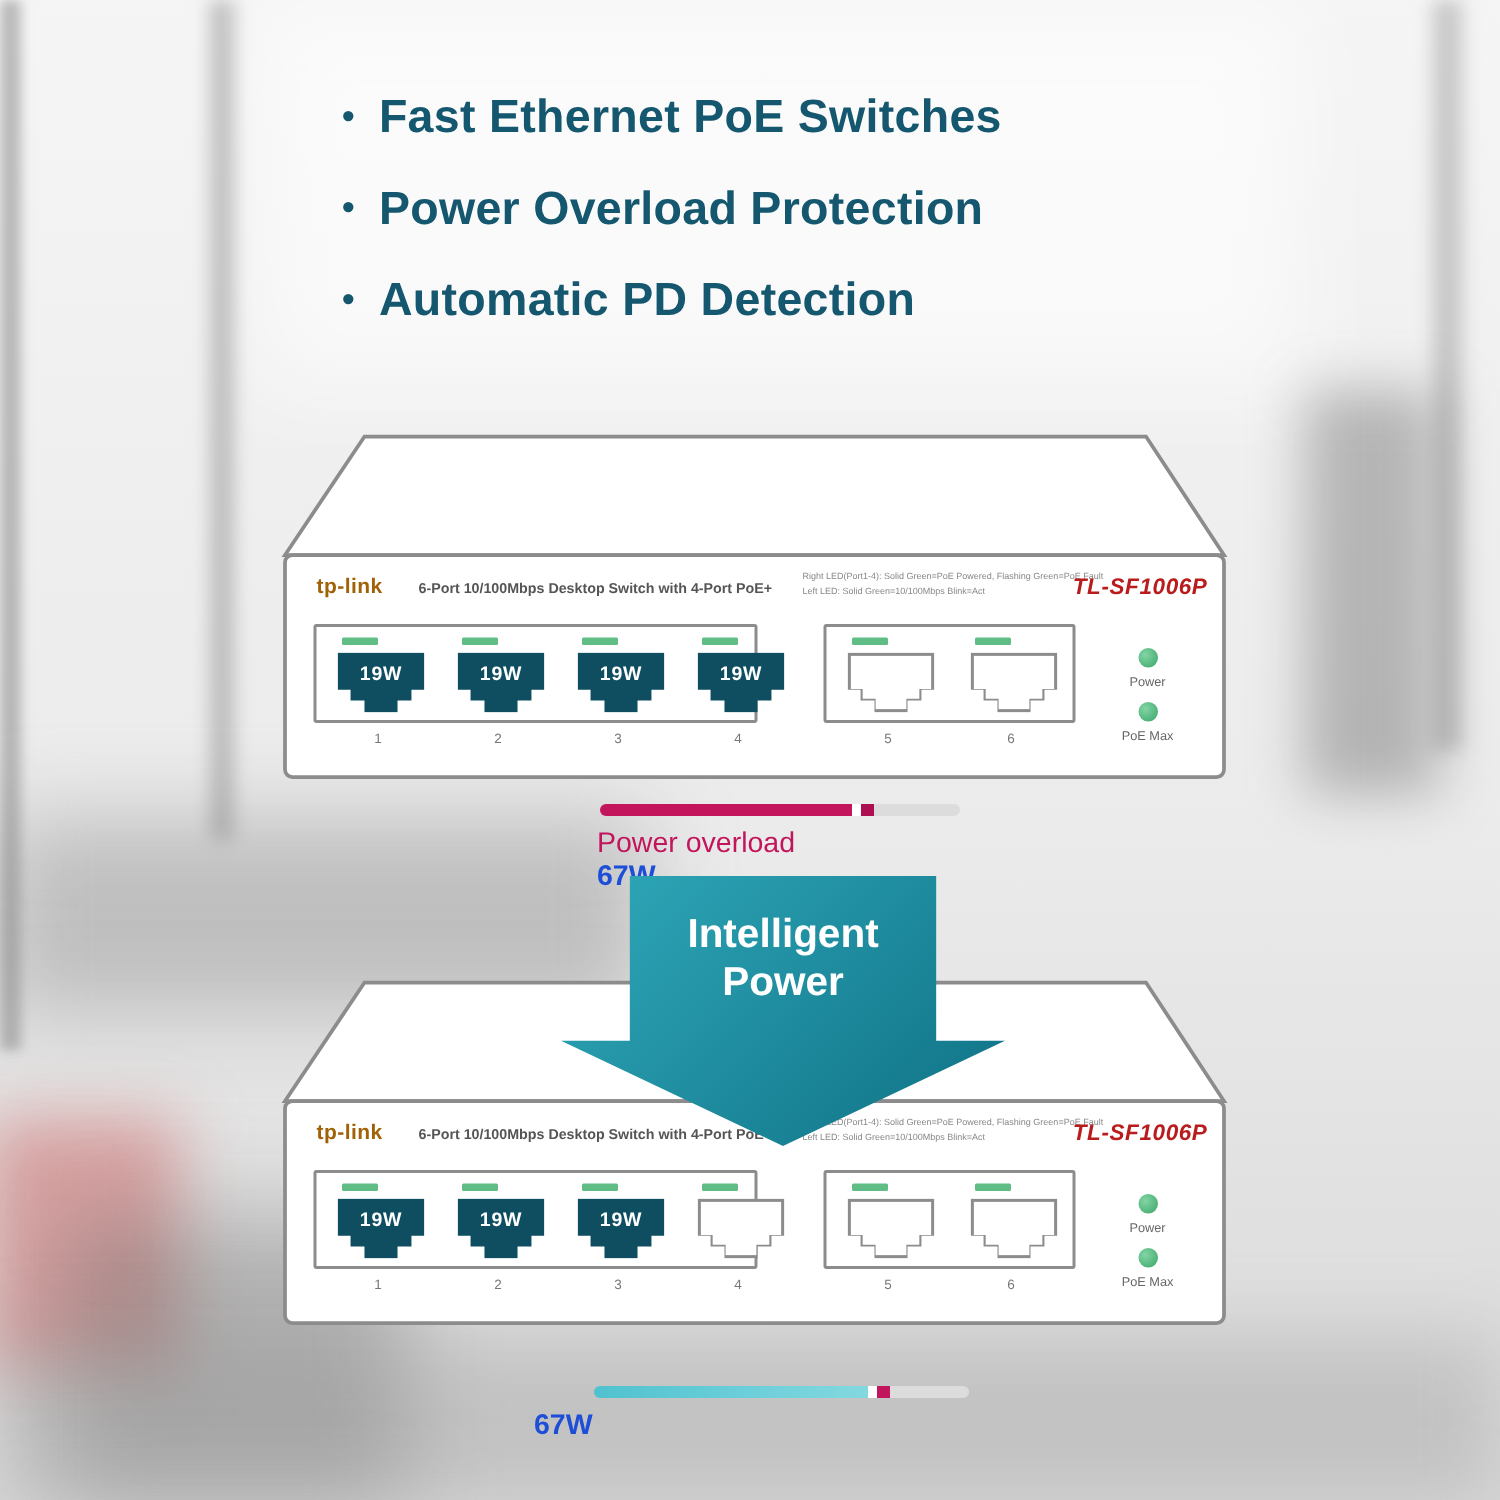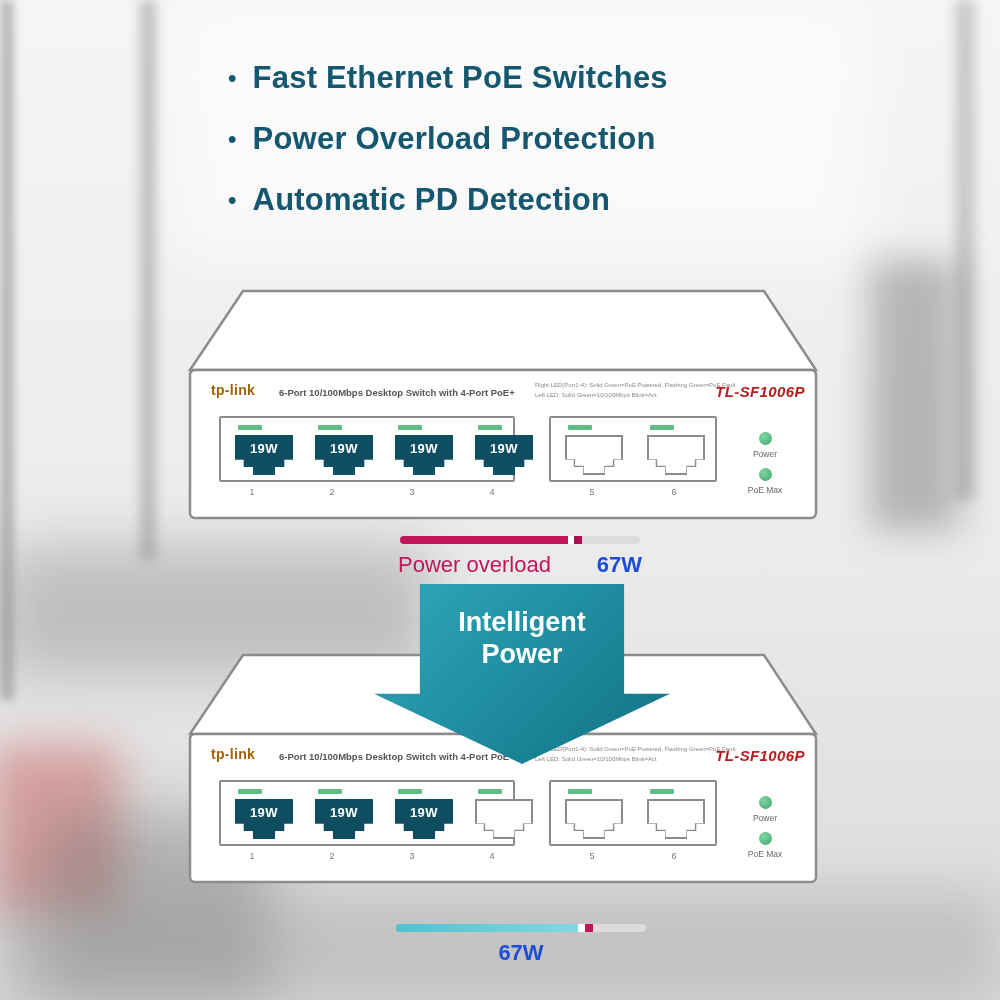--- a/index.html
+++ b/index.html
@@ -17,21 +17,21 @@
 
   
   .switch { position:absolute; width:640px; height:235px; }
   .chassis { position:absolute; left:0; top:0; }
   .brand { position:absolute; left:28px; top:94px; font-size:14px; font-weight:800; color:#a16207; letter-spacing:.3px; }
   .desc { position:absolute; left:96px; top:99px; font-size:9.5px; font-weight:600; color:#555; }
   .led-notes { position:absolute; left:352px; top:93px; width:220px; font-size:6px; color:#888; line-height:1.6; }
   .model { position:absolute; right:18px; top:95px; font-size:15px; font-weight:700; font-style:italic; color:#b91c1c; letter-spacing:.4px; }
 
   .port-box { position:absolute; top:128px; height:66px; border:2px solid #8c8c8c; border-radius:2px; background:#fff; display:flex; align-items:flex-start; padding:7px 14px 0 14px; }
-  .poe-box { left:36px; width:296px; gap:22px; }
+  .poe-box { left:26px; width:296px; gap:22px; }
   .uplink-box { left:366px; width:168px; gap:24px; }
   .port { position:relative; width:58px; }
   .led-bar { width:24px; height:5px; margin:0 0 5px 3px; background:#5fbd85; border-radius:1px; }
   .jack { position:relative; width:58px; height:40px;
           clip-path:polygon(0 0,100% 0,100% 62%,85% 62%,85% 80%,69% 80%,69% 100%,31% 100%,31% 80%,15% 80%,15% 62%,0 62%); }
   .jack-filled { background:#0e4e60; }
   .jack-label { position:absolute; top:6px; left:0; width:100%; text-align:center; color:#fff; font-size:13px; font-weight:700; letter-spacing:.5px; }
   .jack-outline { background:#8c8c8c; }
   .jack-inner { position:absolute; inset:2px; background:#fff;
           clip-path:polygon(0 0,100% 0,100% 62%,85% 62%,85% 80%,69% 80%,69% 100%,31% 100%,31% 80%,15% 80%,15% 62%,0 62%); }
@@ -46,21 +46,21 @@
                 background:radial-gradient(circle at 35% 35%, #82d5a4, #3aa568); }
   .led-label { font-size:8.5px; color:#666; margin-bottom:9px; }
 
   
   .bar { position:absolute; height:8px; border-radius:4px; }
   .bar-overload { left:400px; top:536px; width:240px;
     background:linear-gradient(90deg,#c2155c 0,#c2155c 70%,#ffffff 70%,#ffffff 72.5%,#ad0f53 72.5%,#ad0f53 76%,#dcdcdc 76%,#dcdcdc 100%); }
   .bar-supply { left:396px; top:924px; width:250px;
     background:linear-gradient(90deg,#4fc2cf 0,#83d8e0 73%,#ffffff 73%,#ffffff 75.5%,#c2155c 75.5%,#c2155c 79%,#dcdcdc 79%,#dcdcdc 100%); }
 
-  .bar-caption { position:absolute; display:flex; font-size:22px; }
+  .bar-caption { position:absolute; display:flex; font-size:19px;flex-direction:column; }
   .caption-overload { left:398px; top:552px; width:244px; justify-content:space-between; }
   .caption-supply { left:356px; top:940px; width:330px; justify-content:center; gap:18px; }
   .cap-crimson { color:#c2155c; font-weight:500; }
   .cap-teal { color:#27a3b4; font-weight:500; }
   .cap-value { color:#1d4ed8; font-weight:600; }
 
   
   .big-arrow { position:absolute; left:374px; top:584px; width:296px; height:180px;
     clip-path:polygon(15.5% 0,84.5% 0,84.5% 61%,100% 61%,50% 100%,0 61%,15.5% 61%);
     background:linear-gradient(135deg,#2fa9ba 0%,#0f7084 100%);

